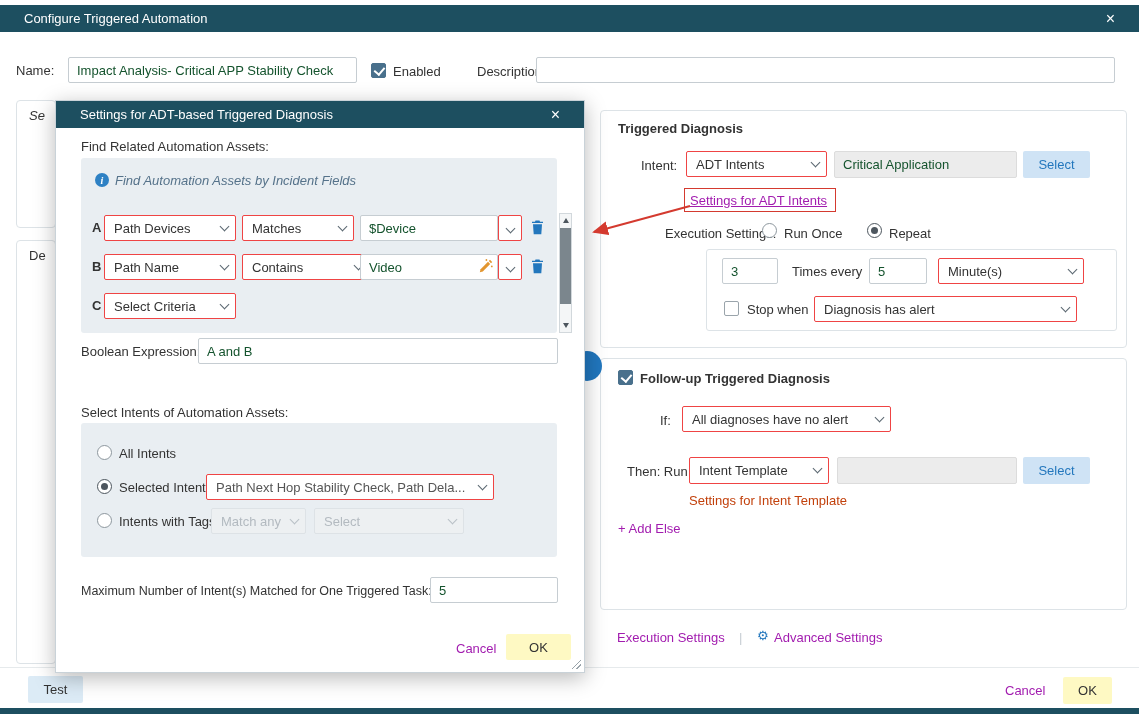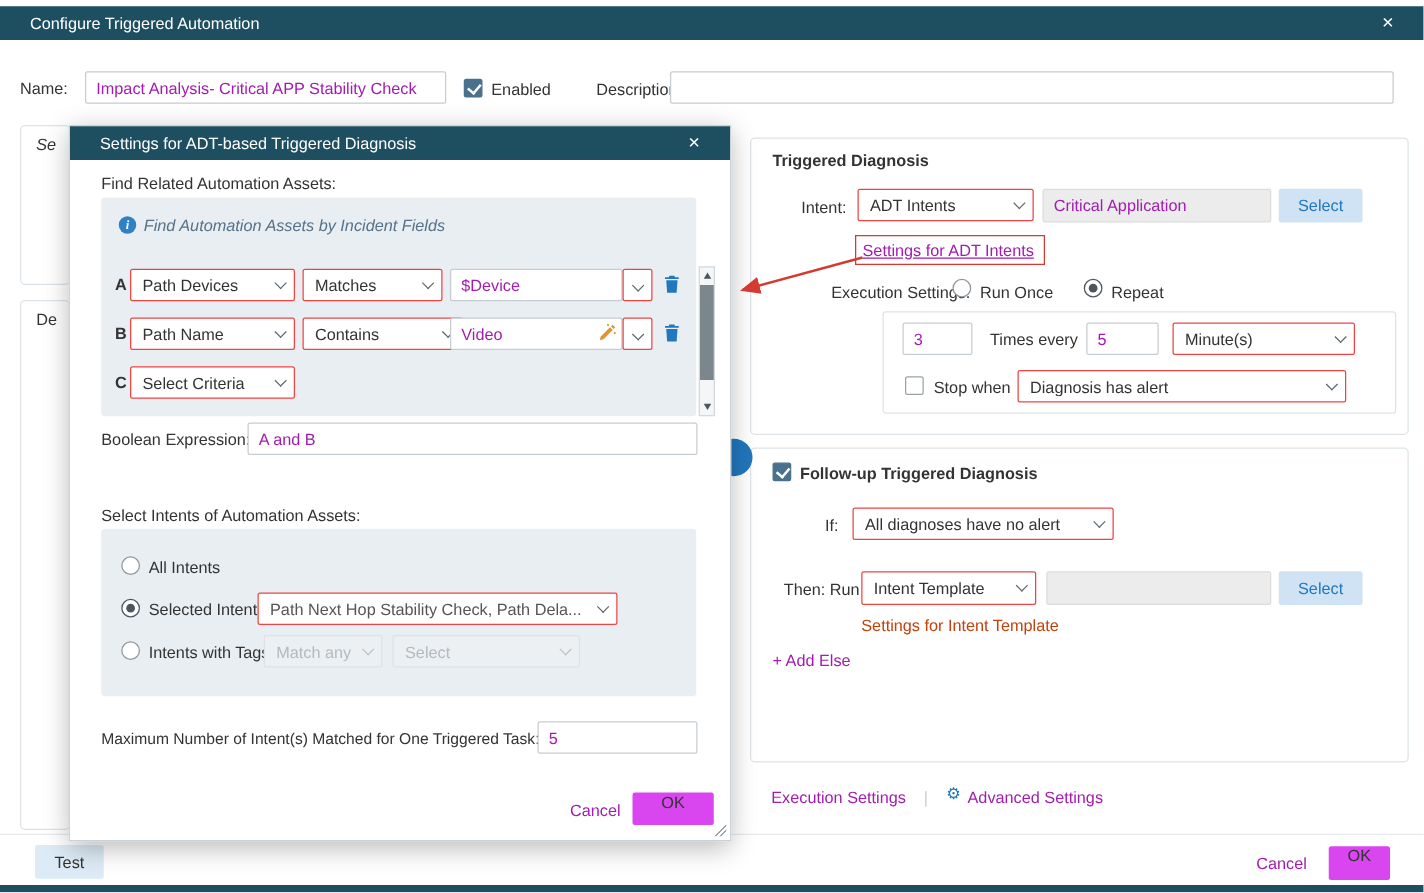--- a/index.html
+++ b/index.html
@@ -6,21 +6,21 @@
   body { font-family:"Liberation Sans", sans-serif; background:#ffffff; }
   .stage { position:relative; width:1139px; height:714px; background:#ffffff; overflow:hidden;
            font-size:13px; color:#333; }
   .lbl { position:absolute; white-space:nowrap; line-height:15px; }
   .bold { font-weight:bold; }
   .link { color:#a21caf; cursor:pointer; }
   .titlebar { position:absolute; background:#1d4f60; color:#fff; display:flex; align-items:center;
               padding:0 24px; font-size:13px; }
   .close-x { margin-left:auto; cursor:pointer; font-size:16px; line-height:16px; color:#fff; }
   .inp { position:absolute; border:1px solid #c6cdd2; border-radius:2px; background:#fff;
-         font:13px "Liberation Sans", sans-serif; color:#a21caf; padding:0 8px; height:26px; }
+         font:13px "Liberation Sans", sans-serif; color:#14532d; padding:0 8px; height:26px; }
   .inp.disabled { background:#ececec; border-color:#dcdcdc; }
   .sel { position:absolute; height:26px; border:1px solid #ef4444; border-radius:2px; background:#fff;
          display:flex; align-items:center; padding:0 7px 0 9px; cursor:pointer; }
   .sel-txt { flex:1; overflow:hidden; white-space:nowrap; text-overflow:ellipsis; color:#333; }
   .chev { width:7px; height:7px; border-right:1.6px solid #5a6670; border-bottom:1.6px solid #5a6670;
           transform:rotate(45deg); flex:none; margin-left:6px; margin-top:-4px; }
   .sel.disabled { background:#edf0f2; border-color:#dde2e6; cursor:default; }
   .sel.disabled .sel-txt { color:#b3bac0; }
   .sel.disabled .chev { border-color:#b9c0c6; }
   .panel { position:absolute; background:#e9eef2; border-radius:3px; }
@@ -28,22 +28,22 @@
   .cb { position:absolute; width:15px; height:15px; border:1px solid #9aa4ab; border-radius:2px;
         background:#fff; cursor:pointer; }
   .cb.checked { background:#49708c; border-color:#49708c; }
   .cb.checked::after { content:""; position:absolute; left:4px; top:1px; width:5px; height:8px;
         border-right:2px solid #fff; border-bottom:2px solid #fff; transform:rotate(40deg); }
   .radio { position:absolute; width:15px; height:15px; border:1px solid #8d979e; border-radius:50%;
            background:#fff; cursor:pointer; }
   .radio.on { border-color:#4d565e; }
   .radio.on::after { content:""; position:absolute; left:3px; top:3px; width:7px; height:7px;
            border-radius:50%; background:#4d565e; }
-  .btn-yellow { position:absolute; background:#d946ef; color:#333; border:none; border-radius:2px;
-           font:13px "Liberation Sans", sans-serif; cursor:pointer; display:flex; 
+  .btn-yellow { position:absolute; background:#fef9c3; color:#333; border:none; border-radius:2px;
+           font:13px "Liberation Sans", sans-serif; cursor:pointer; display:flex; align-items:center;
            justify-content:center; }
   .btn-blue { position:absolute; background:#cfe3f5; color:#2377bd; border:none; border-radius:2px;
            font:13px "Liberation Sans", sans-serif; cursor:pointer; display:flex; align-items:center;
            justify-content:center; }
   .info-i { display:inline-flex; width:14px; height:14px; border-radius:50%; background:#2e81c4;
            color:#fff; align-items:center; justify-content:center;
            font:italic bold 10px "Liberation Serif", serif; }
   .tri-up { width:0; height:0; border-left:3.5px solid transparent; border-right:3.5px solid transparent;
            border-bottom:5px solid #4d565e; }
   .tri-down { width:0; height:0; border-left:3.5px solid transparent; border-right:3.5px solid transparent;

